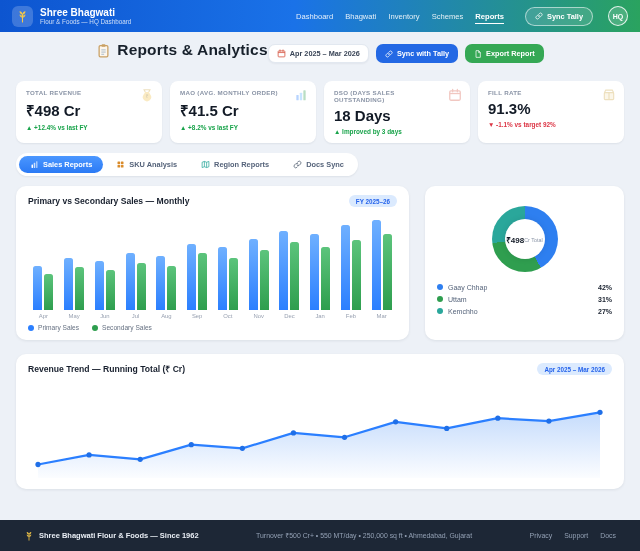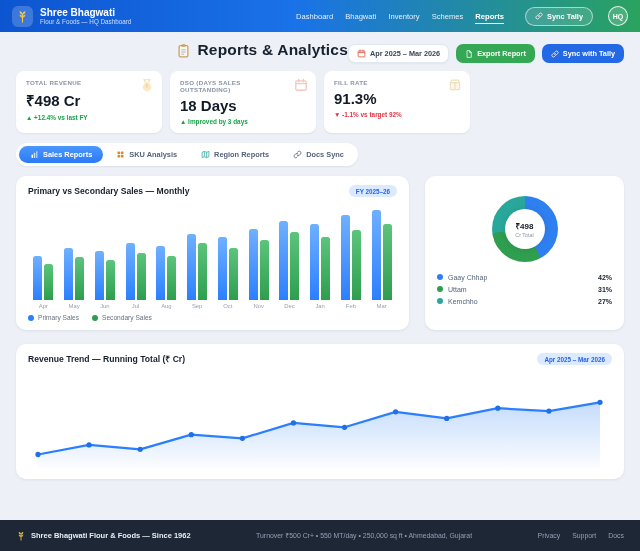--- a/index.html
+++ b/index.html
@@ -28,35 +28,35 @@
   .nav-link.active { color:#fff; font-weight:bold; border-bottom:1.6px solid #fff; }
   .sync-pill { margin-left:14px; display:flex; align-items:center; gap:4px;
     border:1px solid rgba(255,255,255,.55); background:rgba(255,255,255,.13);
     color:#fff; font-size:7.4px; font-weight:bold; padding:4px 9px; border-radius:12px; cursor:pointer; }
   .avatar { width:20px; height:20px; border-radius:50%; border:1.5px solid rgba(255,255,255,.85);
     background:rgba(255,255,255,.16); color:#fff; font-size:7px; font-weight:bold;
     display:flex; align-items:center; justify-content:center; margin-left:8px; cursor:pointer; }
 
   
   main { flex:1; padding:9px 16px 0; }
-  .page-head { display:flex; justify-content:flex-end; align-items:flex-start; }
+  .page-head { display:flex; justify-content:center; align-items:flex-start; }
   .title-row { display:flex; align-items:center; gap:6px; }
   .page-title { font-size:15.5px; font-weight:bold; letter-spacing:.2px; }
   .page-sub { font-size:7.4px; color:#6b7686; margin-top:3px; }
   .head-actions { display:flex; gap:7px; align-items:center; margin-top:3px; }
   .date-pill { background:#fff; border:1px solid #e2e8f0; border-radius:7px; padding:4px 8px;
     font-size:7.3px; font-weight:bold; color:#3a4557; display:flex; gap:4px; align-items:center; cursor:pointer;
     box-shadow:0 1px 2px rgba(15,23,42,.05); }
   .btn { border:none; border-radius:7px; padding:5px 9px; font-size:7.3px; font-weight:bold;
     color:#fff; display:flex; gap:4px; align-items:center; cursor:pointer; font-family:inherit; }
   .btn-blue  { background:#2368e4; }
   .btn-green { background:#35a855; }
 
   
-  .kpi-row { display:grid; grid-template-columns:repeat(4,1fr); gap:8px; margin-top:8px; }
+  .kpi-row { display:grid; grid-template-columns:repeat(4,1fr); gap:8px; margin-top:18px; }
   .kpi { background:#fff; border-radius:8px; padding:8px 10px; position:relative;
     box-shadow:0 1px 2px rgba(15,23,42,.07); }
   .kpi-label { font-size:6.2px; font-weight:bold; letter-spacing:.3px; color:#8a94a6; padding-right:14px; }
   .kpi-value { font-size:15px; font-weight:bold; color:#121a26; margin-top:4px; }
   .kpi-delta { font-size:6.4px; font-weight:bold; margin-top:4px; }
   .kpi-delta.up   { color:#18a34a; }
   .kpi-delta.down { color:#dc3545; }
   .kpi-icon { position:absolute; top:7px; right:8px; opacity:.33; }
 
   
@@ -84,36 +84,36 @@
   .bar-cat { font-size:5.9px; color:#98a1b1; margin-top:3px; }
   .legend { display:flex; gap:13px; margin-top:5px; align-items:center; }
   .legend-item { display:flex; gap:4px; align-items:center; }
   .dot { width:6px; height:6px; border-radius:50%; }
   .legend-label { font-size:6.6px; color:#667182; }
 
   
   .donut-wrap { display:flex; justify-content:center; margin-top:11px; }
   .donut { width:66px; height:66px; border-radius:50%; position:relative; }
   .donut-hole { position:absolute; inset:13px; background:#fff; border-radius:50%;
-    display:flex; flex-direction:column; align-items:center; justify-content:center;
+    display:flex; flex-direction:row; align-items:center; justify-content:center;
     box-shadow:0 0 6px rgba(15,23,42,.10); }
   .donut-val { font-size:8px; font-weight:bold; color:#121a26; }
   .donut-sub { font-size:5.4px; color:#8a94a6; margin-top:1.5px; }
   .donut-legend { margin-top:9px; }
   .dl-row { display:flex; align-items:center; gap:5px; padding:2.6px 0; }
   .dl-label { font-size:7px; color:#55637a; }
   .dl-pct { margin-left:auto; font-size:7px; font-weight:bold; color:#18202e; }
 
   
   .trend-card { margin-top:14px; }
   .line-chart { width:100%; height:98px; margin-top:7px; }
 
   
   .footer { height:31px; flex-shrink:0; background:#1d2736; display:flex; align-items:center;
-    justify-content:space-between; padding:0 16px; margin-top:4px; }
+    justify-content:space-between; padding:0 24px; margin-top:4px; }
   .f-brand { display:flex; align-items:center; gap:5px; font-size:7.5px; font-weight:bold; color:#e8edf4; }
   .f-stats { font-size:6.9px; color:#93a0b4; }
   .f-links { display:flex; gap:12px; }
   .f-link { font-size:6.9px; color:#93a0b4; cursor:pointer; }
 </style>
 </head>
 <body>
 
 <header class="navbar">
   <div class="logo">
@@ -169,52 +169,64 @@
       <div class="date-pill">
         <span>
           <svg width="9" height="9" viewBox="0 0 24 24" fill="none">
               <rect x="3" y="5" width="18" height="16" rx="2" stroke="#d65745" stroke-width="2.2"></rect>
               <path d="M3 9.5h18" stroke="#d65745" stroke-width="2.2"></path>
               <path d="M8 2.5v4M16 2.5v4" stroke="#d65745" stroke-width="2.2" stroke-linecap="round"></path>
             </svg>
         </span>
         <span>Apr 2025 – Mar 2026</span>
       </div>
+      <button class="btn btn-blue">
+        <span>
+          <svg width="8" height="8" viewBox="0 0 24 24" fill="none" stroke="#fff" stroke-width="2.4" stroke-linecap="round">
+              <path d="M10.5 13.5a4.5 4.5 0 0 0 6.4.4l3-3a4.5 4.5 0 0 0-6.4-6.4l-1.6 1.6"></path>
+              <path d="M13.5 10.5a4.5 4.5 0 0 0-6.4-.4l-3 3a4.5 4.5 0 0 0 6.4 6.4l1.6-1.6"></path>
+            </svg>
+        </span>
+        <span>Sync with Tally</span>
+      </button>
       <button class="btn btn-green">
         <span>
           <svg width="8" height="8" viewBox="0 0 24 24" fill="none" stroke="#fff" stroke-width="2.2">
               <path d="M6 2h8l5 5v15H6z"></path>
               <path d="M14 2v6h5"></path>
             </svg>
         </span>
         <span>Export Report</span>
-      </button>
-      <button class="btn btn-blue">
-        <span>
-          <svg width="8" height="8" viewBox="0 0 24 24" fill="none" stroke="#fff" stroke-width="2.4" stroke-linecap="round">
-              <path d="M10.5 13.5a4.5 4.5 0 0 0 6.4.4l3-3a4.5 4.5 0 0 0-6.4-6.4l-1.6 1.6"></path>
-              <path d="M13.5 10.5a4.5 4.5 0 0 0-6.4-.4l-3 3a4.5 4.5 0 0 0 6.4 6.4l1.6-1.6"></path>
-            </svg>
-        </span>
-        <span>Sync with Tally</span>
       </button>
     </div>
   </div>
 
   
   <section class="kpi-row">
     <div class="kpi">
       <div class="kpi-label">TOTAL REVENUE</div>
       <div class="kpi-value">₹498 Cr</div>
       <div class="kpi-delta up">▲ +12.4% vs last FY</div>
       <span class="kpi-icon">
         <svg width="14" height="14" viewBox="0 0 24 24">
             <path d="M9 7h6l3.2 5a7.2 7.2 0 1 1-12.4 0z" fill="#f0c24b"></path>
             <path d="M9 7 7 3h10l-2 4" fill="none" stroke="#caa23d" stroke-width="2"></path>
             <text x="12" y="17" font-size="8" text-anchor="middle" fill="#8a6d1f" font-weight="bold">₹</text>
+          </svg>
+      </span>
+    </div>
+    <div class="kpi">
+      <div class="kpi-label">MAO (AVG. MONTHLY ORDER)</div>
+      <div class="kpi-value">₹41.5 Cr</div>
+      <div class="kpi-delta up">▲ +8.2% vs last FY</div>
+      <span class="kpi-icon">
+        <svg width="14" height="14" viewBox="0 0 24 24">
+            <rect x="4" y="12" width="4" height="9" rx="1" fill="#2b7fff"></rect>
+            <rect x="10" y="8" width="4" height="13" rx="1" fill="#57b0ff"></rect>
+            <rect x="16" y="4" width="4" height="17" rx="1" fill="#2f9e4f"></rect>
           </svg>
       </span>
     </div>
     <div class="kpi">
       <div class="kpi-label">DSO (DAYS SALES OUTSTANDING)</div>
       <div class="kpi-value">18 Days</div>
       <div class="kpi-delta up">▲ Improved by 3 days</div>
       <span class="kpi-icon">
         <svg width="14" height="14" viewBox="0 0 24 24" fill="none">
             <rect x="3" y="5" width="18" height="16" rx="2" stroke="#d65745" stroke-width="2.2"></rect>

